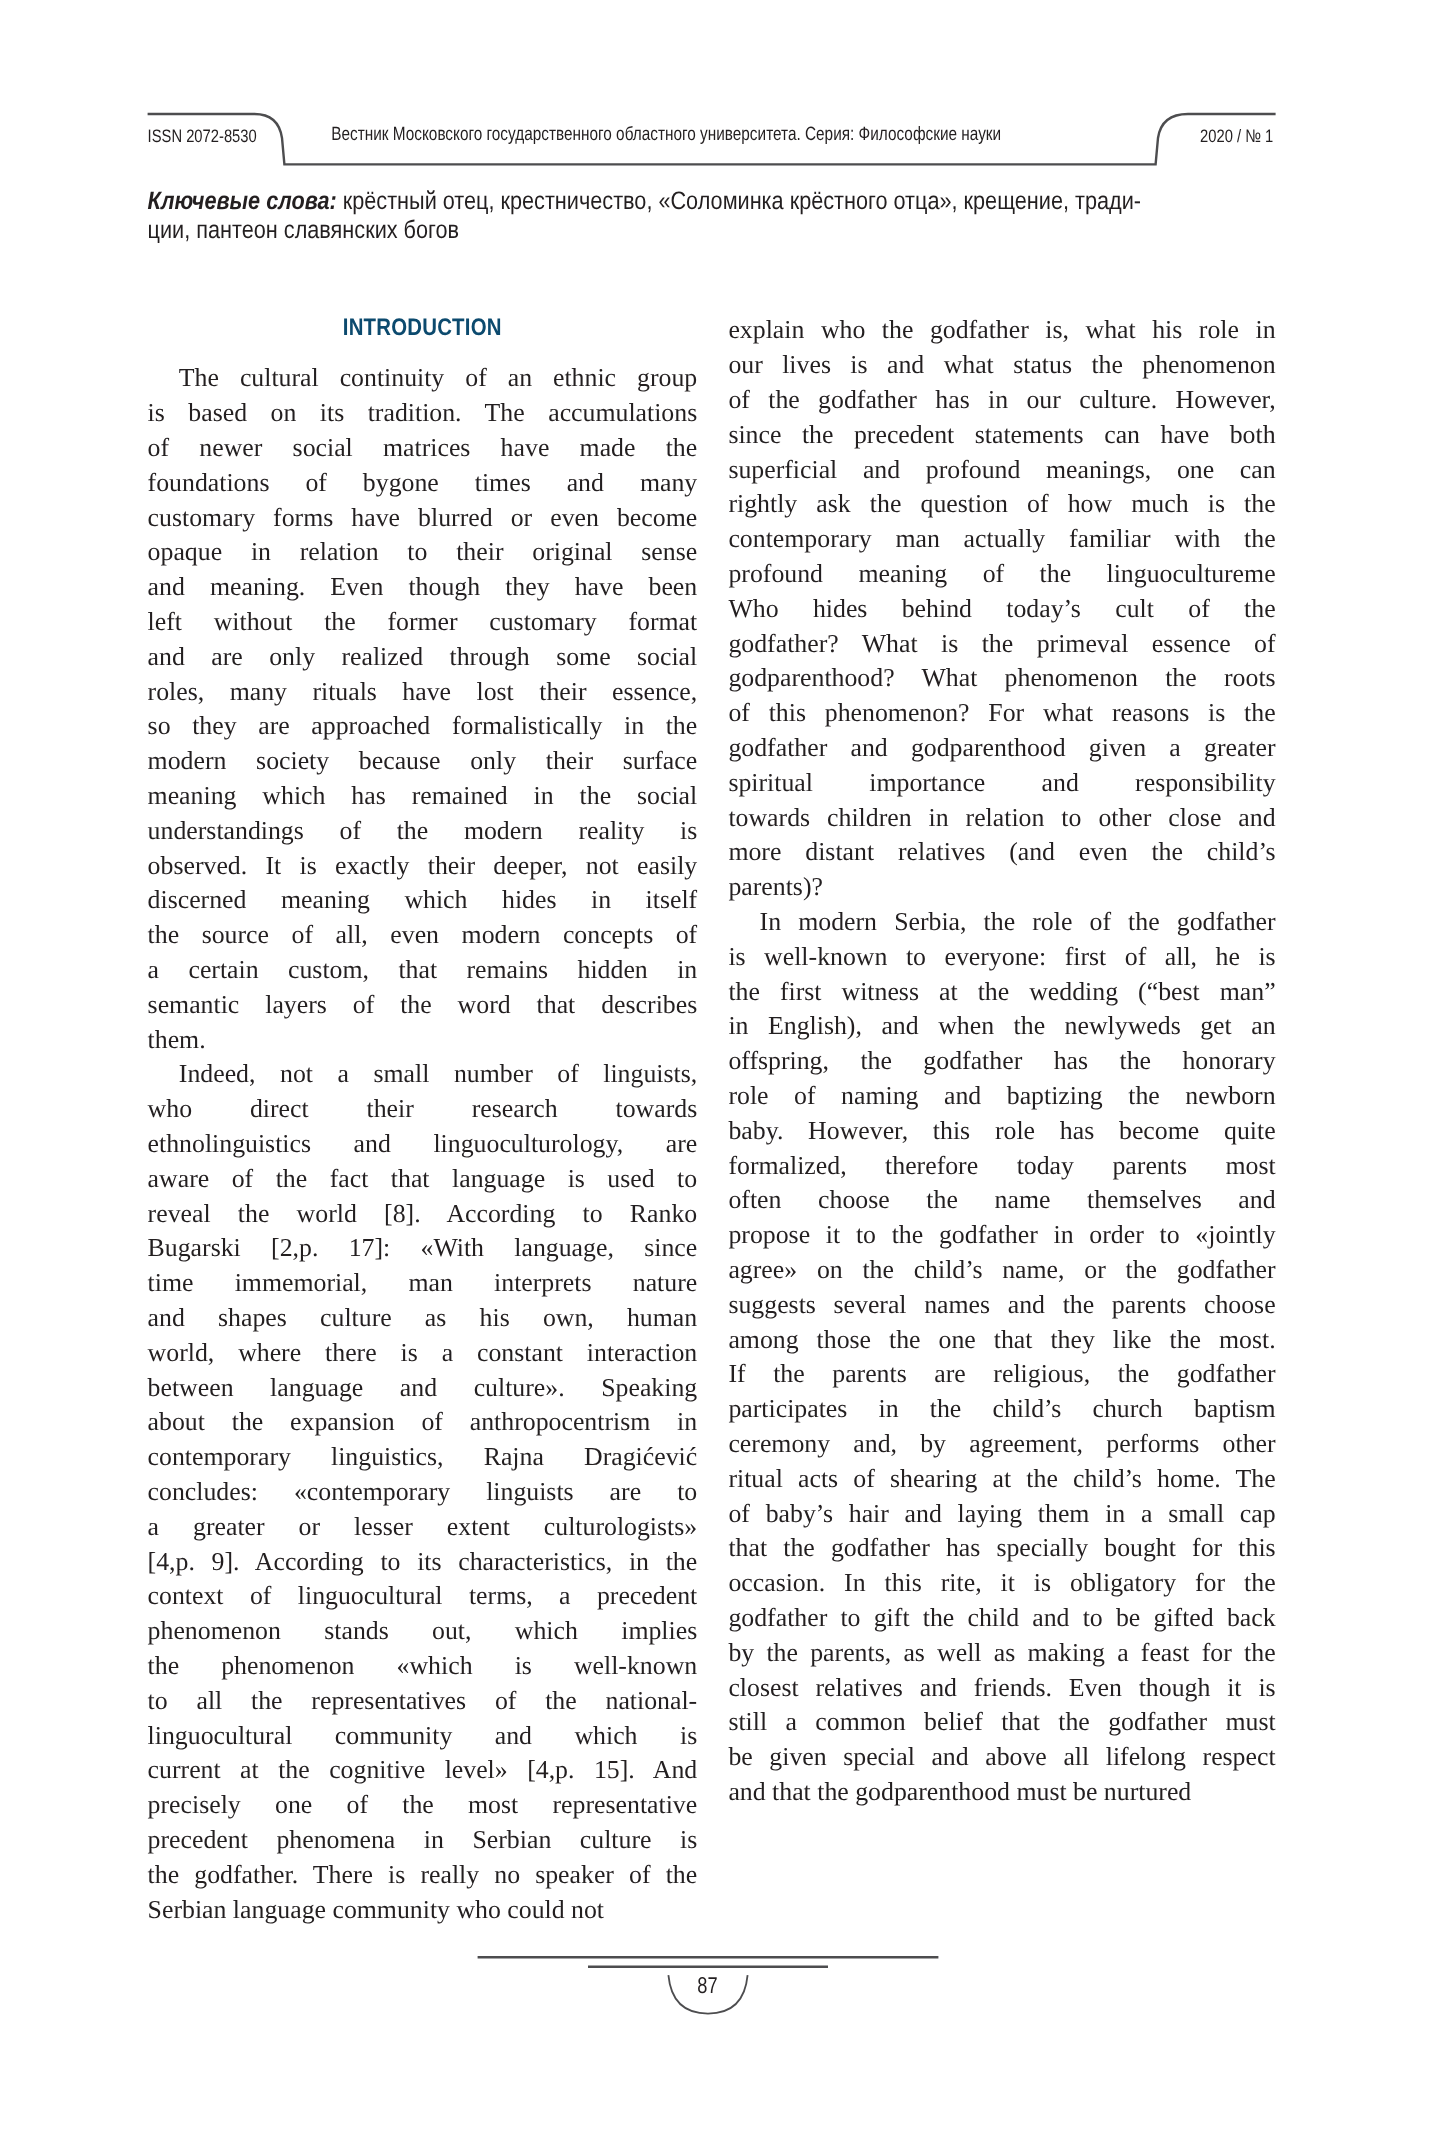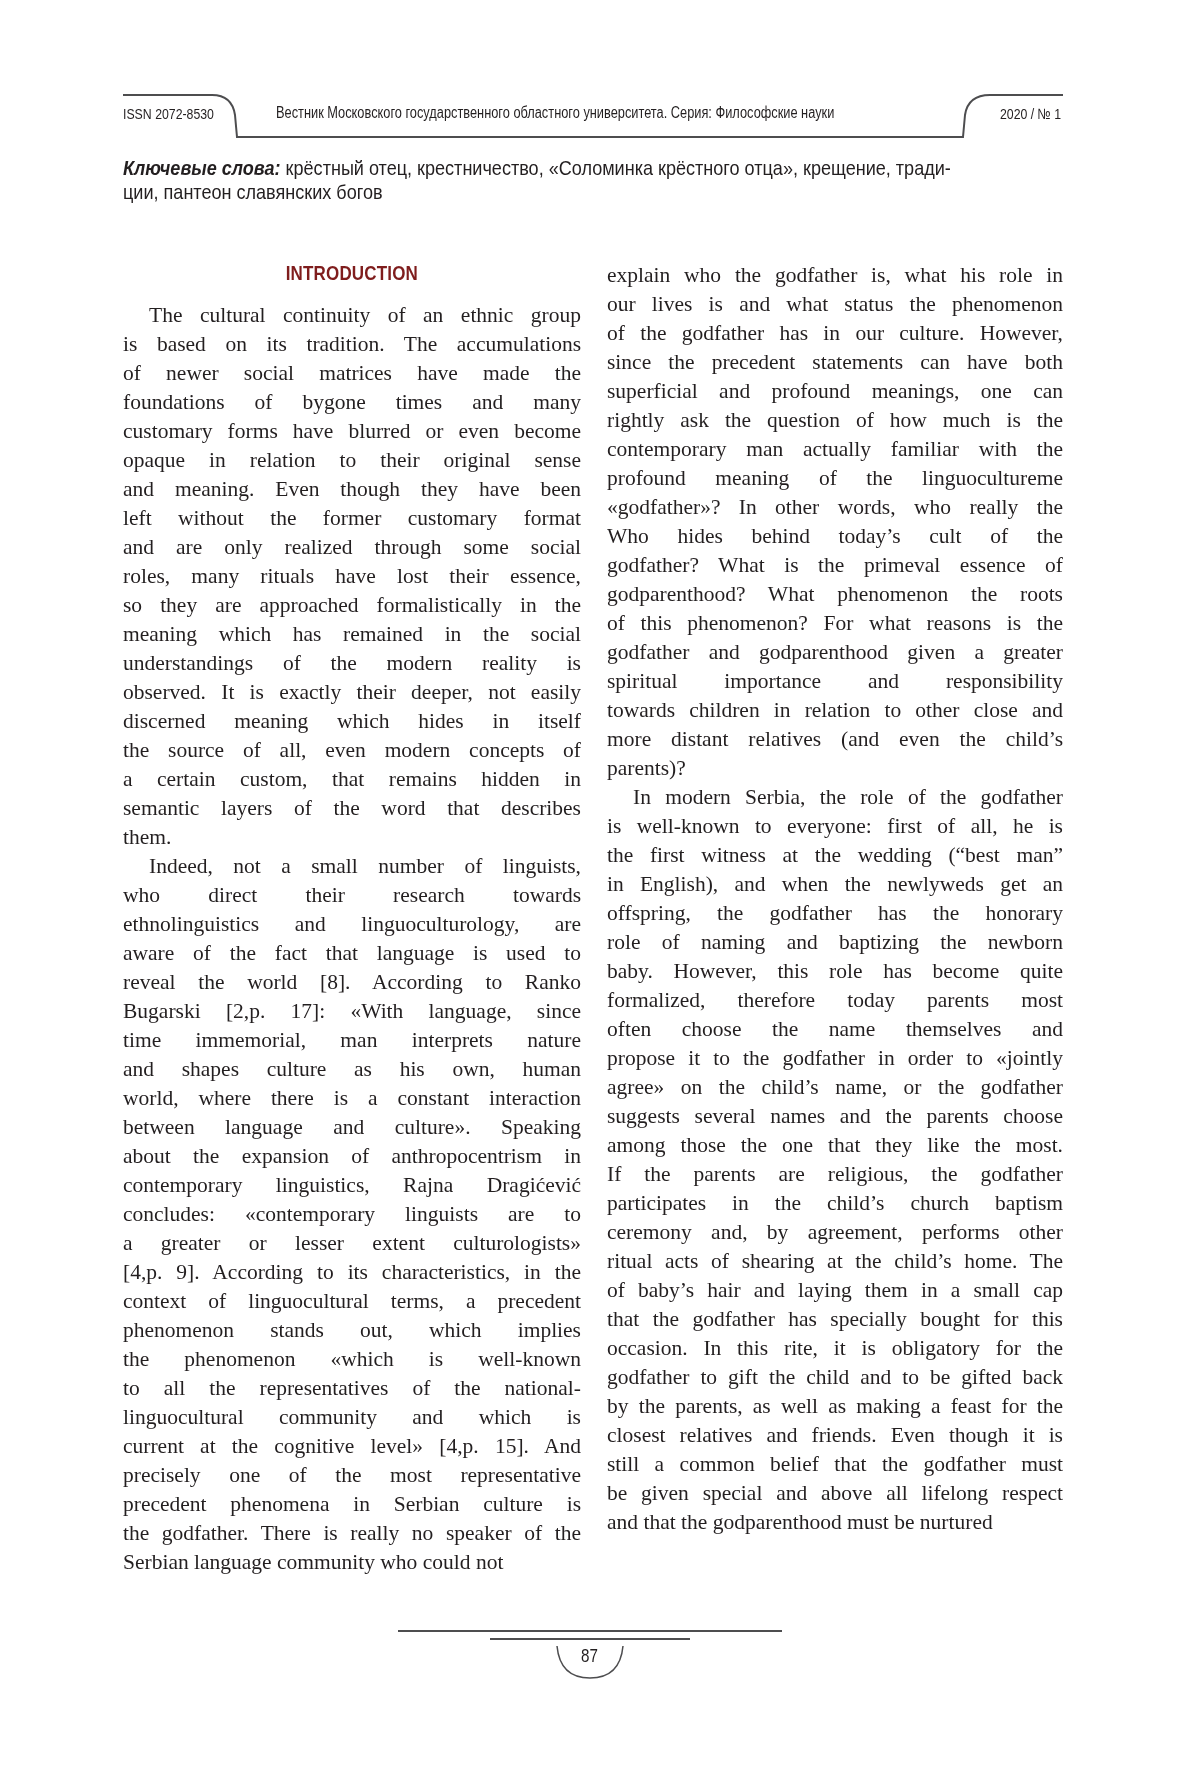--- a/index.html
+++ b/index.html
@@ -12,21 +12,21 @@
   .kw-line { position:absolute; left:123px; width:947px; font-family:"Liberation Sans", sans-serif; font-size:21px; white-space:nowrap; transform-origin:left top; color:#231f20; }
   #kw1 { top:156px; }
   #kw2 { top:180px; }
   .kw-label { font-weight:bold; font-style:italic; }
   .col { position:absolute; font-family:"Liberation Serif", serif; font-size:21.5px; color:#231f20; }
   .line { height:29px; line-height:29px; white-space:nowrap; text-align:justify; text-align-last:justify; overflow:visible; }
   .line.last { text-align-last:left; }
   .line.indent { padding-left:26px; }
   #col-left { left:123px; top:301px; width:458px; }
   #col-right { left:607px; top:261px; width:456px; }
-  #intro-heading { position:absolute; left:123px; width:458px; top:262px; text-align:center; font-family:"Liberation Sans", sans-serif; font-weight:bold; font-size:20px; letter-spacing:0.2px; color:#7f1d1d; }
+  #intro-heading { position:absolute; left:123px; width:458px; top:262px; text-align:center; font-family:"Liberation Sans", sans-serif; font-weight:bold; font-size:20px; letter-spacing:0.2px; color:#0c4a6e; }
   #intro-heading span { display:inline-block; transform:scaleX(0.85); }
   #footer-frame { position:absolute; left:0; top:0; }
   #page-number { position:absolute; left:560px; width:60px; top:1645px; text-align:center; font-family:"Liberation Sans", sans-serif; font-size:19px; color:#231f20; }
   #page-number span { display:inline-block; transform:scaleX(0.8); }
 </style>
 </head>
 <body>
 
 <svg id="header-frame" width="1200" height="160" style="position:absolute;left:0;top:0;">
   <path d="M123 95 L212 95 Q232 95 235 115 L237 137 L963 137 L965 115 Q968 95 990 95 L1063 95" fill="none" stroke="#4d4d4f" stroke-width="2"></path>
@@ -45,20 +45,21 @@
     <div class="line">is based on its tradition. The accumulations</div>
     <div class="line">of newer social matrices have made the</div>
     <div class="line">foundations of bygone times and many</div>
     <div class="line">customary forms have blurred or even become</div>
     <div class="line">opaque in relation to their original sense</div>
     <div class="line">and meaning. Even though they have been</div>
     <div class="line">left without the former customary format</div>
     <div class="line">and are only realized through some social</div>
     <div class="line">roles, many rituals have lost their essence,</div>
     <div class="line">so they are approached formalistically in the</div>
+    <div class="line">modern society because only their surface</div>
     <div class="line">meaning which has remained in the social</div>
     <div class="line">understandings of the modern reality is</div>
     <div class="line">observed. It is exactly their deeper, not easily</div>
     <div class="line">discerned meaning which hides in itself</div>
     <div class="line">the source of all, even modern concepts of</div>
     <div class="line">a certain custom, that remains hidden in</div>
     <div class="line">semantic layers of the word that describes</div>
     <div class="line last">them.</div>
     <div class="line indent">Indeed, not a small number of linguists,</div>
     <div class="line">who direct their research towards</div>
@@ -88,21 +89,20 @@
   </div>
 <div class="col" id="col-right">
     <div class="line">explain who the godfather is, what his role in</div>
     <div class="line">our lives is and what status the phenomenon</div>
     <div class="line">of the godfather has in our culture. However,</div>
     <div class="line">since the precedent statements can have both</div>
     <div class="line">superficial and profound meanings, one can</div>
     <div class="line">rightly ask the question of how much is the</div>
     <div class="line">contemporary man actually familiar with the</div>
     <div class="line">profound meaning of the linguocultureme</div>
-    <div class="line">«godfather»? In other words, who really the</div>
     <div class="line">Who hides behind today’s cult of the</div>
     <div class="line">godfather? What is the primeval essence of</div>
     <div class="line">godparenthood? What phenomenon the roots</div>
     <div class="line">of this phenomenon? For what reasons is the</div>
     <div class="line">godfather and godparenthood given a greater</div>
     <div class="line">spiritual importance and responsibility</div>
     <div class="line">towards children in relation to other close and</div>
     <div class="line">more distant relatives (and even the child’s</div>
     <div class="line last">parents)?</div>
     <div class="line indent">In modern Serbia, the role of the godfather</div>

